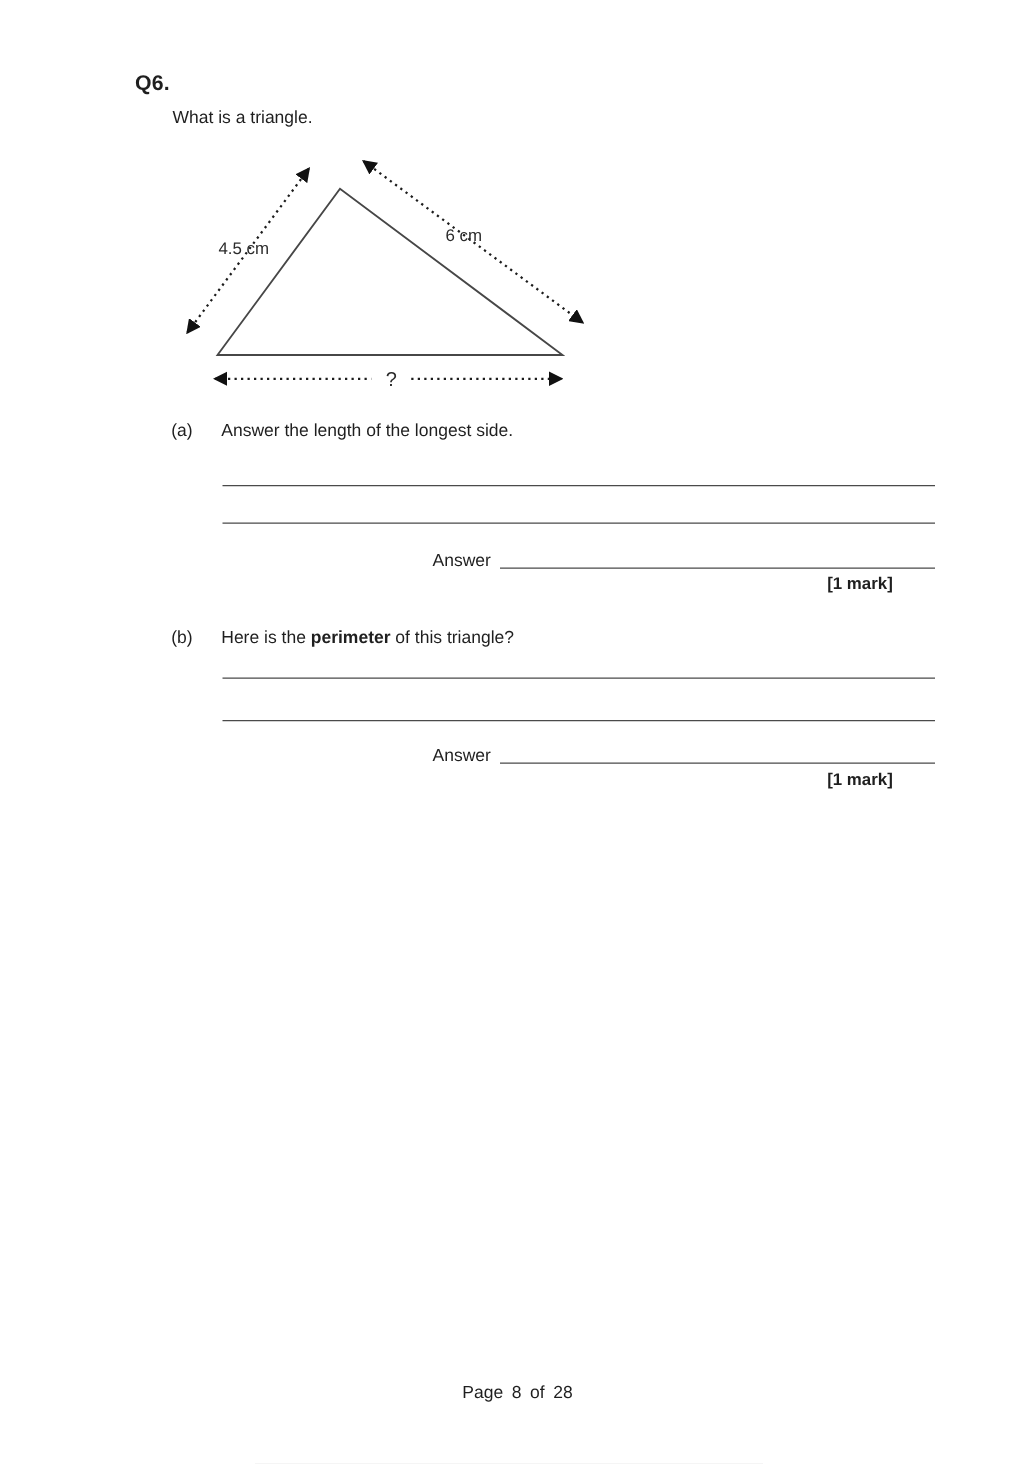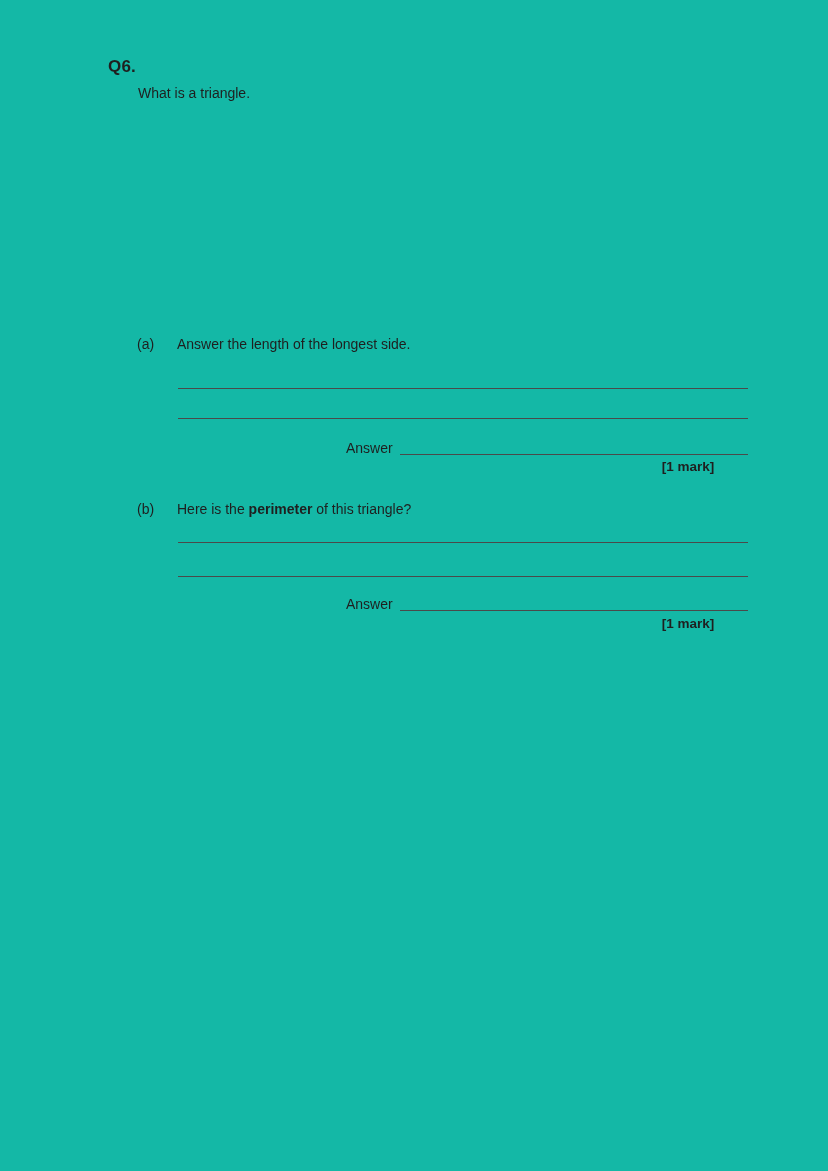--- a/index.html
+++ b/index.html
@@ -1,21 +1,21 @@
 <!DOCTYPE html>
 <html><head>
 <meta charset="utf-8">
 <style>
   html, body { margin: 0; padding: 0; background: #e8e8e8; }
   .page {
     position: relative;
     width: 828px;
     height: 1171px;
     margin: 0 auto;
-    background: #14b8a6;
+    background: #ffffff;
     font-family: "Liberation Sans", sans-serif;
     color: #1f1f1f;
     overflow: hidden;
   }
   .abs { position: absolute; }
   .q-number {
     left: 108px; top: 57px;
     font-size: 17px;
     font-weight: 700;
     letter-spacing: 0.2px;
@@ -69,31 +69,54 @@
   }
 </style>
 </head>
 <body>
 
 <div class="page">
 
   <div class="abs q-number">Q6.</div>
   <div class="abs intro">What is a triangle.</div>
 
+  <div class="abs diagram-wrap">
+    <svg width="350" height="200" viewBox="0 0 350 200">
+      <defs>
+        <marker id="arrhead" viewBox="0 0 10 10" refX="8.5" refY="5" markerWidth="6.5" markerHeight="6.5" orient="auto-start-reverse">
+          <path d="M 0 0 L 10 5 L 0 10 z" fill="#111"></path>
+        </marker>
+      </defs>
+
+      <polygon points="132,35 34,168 310,168" fill="none" stroke="#474747" stroke-width="1.5"></polygon>
+
+      <line x1="10" y1="150" x2="107" y2="19" stroke="#1c1c1c" stroke-width="1.8" stroke-dasharray="1.8 3.4" marker-start="url(#arrhead)" marker-end="url(#arrhead)"></line>
+
+      <line x1="151" y1="13" x2="326" y2="142" stroke="#1c1c1c" stroke-width="1.8" stroke-dasharray="1.8 3.4" marker-start="url(#arrhead)" marker-end="url(#arrhead)"></line>
+
+      <line x1="32" y1="187" x2="157" y2="187" stroke="#1c1c1c" stroke-width="1.8" stroke-dasharray="1.8 3.4" marker-start="url(#arrhead)"></line>
+      <line x1="189" y1="187" x2="309" y2="187" stroke="#1c1c1c" stroke-width="1.8" stroke-dasharray="1.8 3.4" marker-end="url(#arrhead)"></line>
+
+      <text x="55" y="87" font-size="13.5" text-anchor="middle">4.5 cm</text>
+      <text x="231" y="77" font-size="13.5" text-anchor="middle">6 cm</text>
+      <text x="173" y="193" font-size="16" text-anchor="middle">?</text>
+    </svg>
+  </div>
 
   <div class="abs part-label" style="top:336px">(a)</div>
   <div class="abs part-question" style="top:336px">Answer the length of the longest side.</div>
   <div class="abs write-line" style="top:388px"></div>
   <div class="abs write-line" style="top:418px"></div>
   <div class="abs answer-label" style="top:440px">Answer</div>
   <div class="abs answer-line" style="top:454px"></div>
   <div class="abs mark" style="top:459px">[1 mark]</div>
 
   <div class="abs part-label" style="top:501px">(b)</div>
   <div class="abs part-question" style="top:501px"><span>Here is the </span><span class="bold">perimeter</span><span> of this triangle?</span></div>
   <div class="abs write-line" style="top:542px"></div>
   <div class="abs write-line" style="top:576px"></div>
   <div class="abs answer-label" style="top:596px">Answer</div>
   <div class="abs answer-line" style="top:610px"></div>
   <div class="abs mark" style="top:616px">[1 mark]</div>
 
+  <div class="abs footer">Page 8 of 28</div>
 
 </div>
 
 </body></html>

